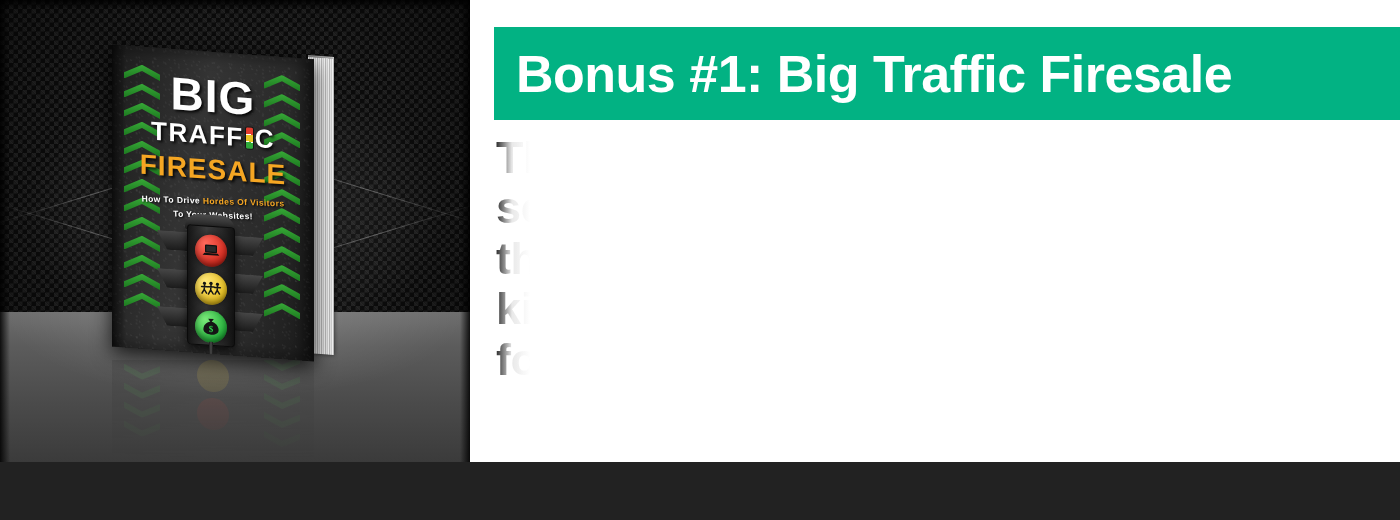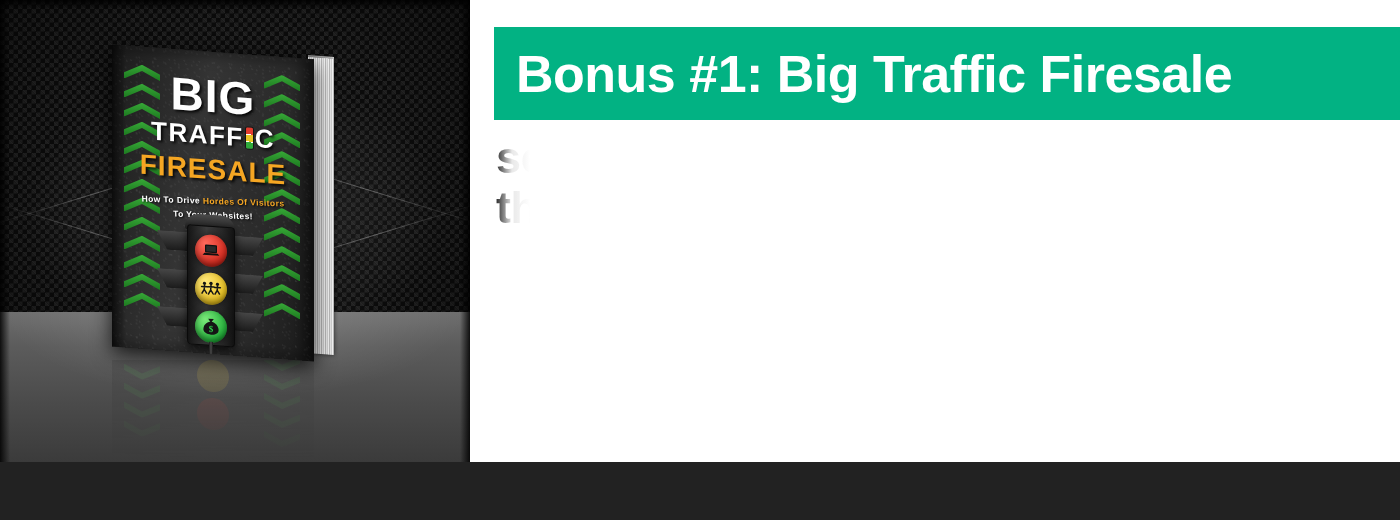--- a/index.html
+++ b/index.html
@@ -328,17 +328,20 @@
   <div id="panel-edge-t"></div>
   <div id="panel-edge-l"></div>
   <div id="panel-edge-r"></div>
 </div>
 
 <div id="header-bar">
   <div id="header-title">Bonus #1: Big Traffic Firesale</div>
 </div>
 
 <div id="body-copy">
+  <span class="ln">The Big Traffic Firesale shows you</span>
   <span class="ln">searing hot amounts to your websites so</span>
   <span class="ln">that you can finally start along the</span>
+  <span class="ln">kind of results you have been hoping</span>
+  <span class="ln">for all along.</span>
 </div>
 
 <div id="bottom-bar"></div>
 
 </body></html>

